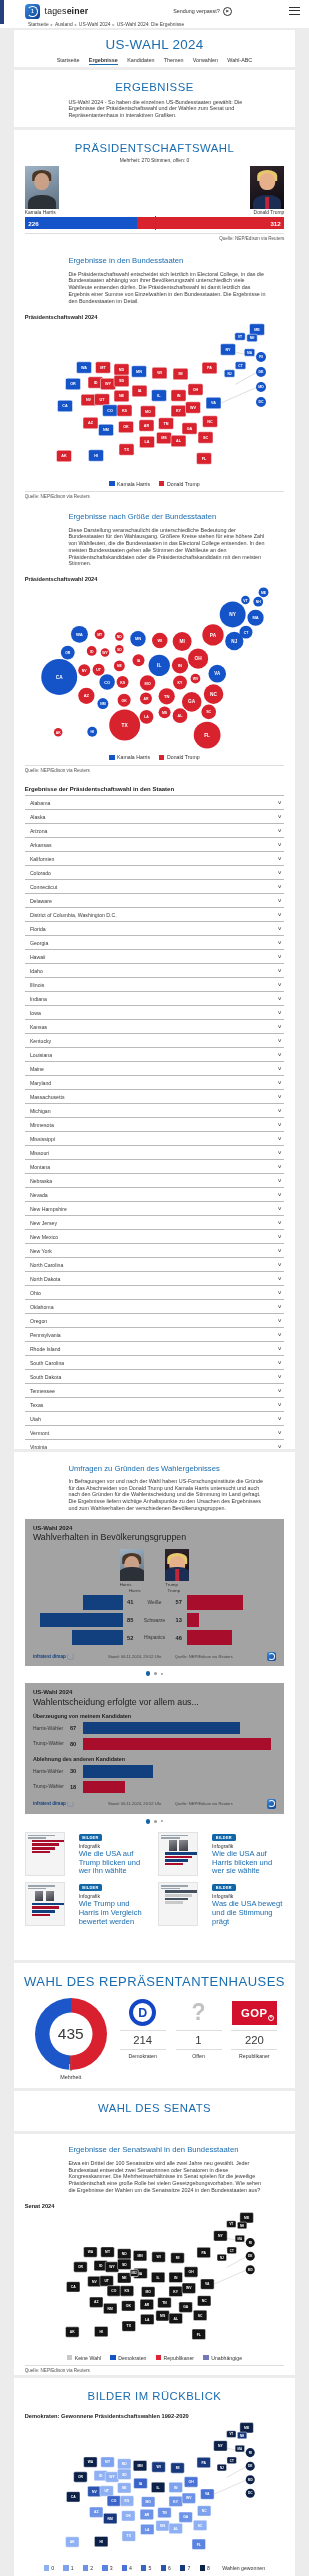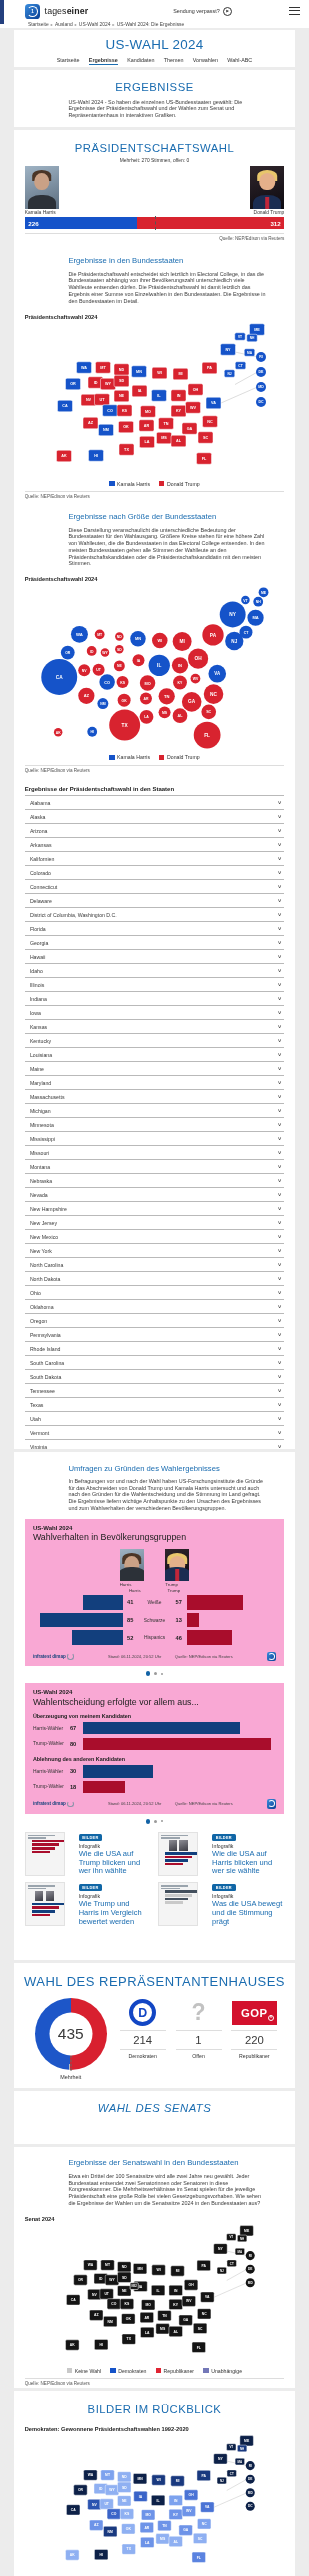--- a/index.html
+++ b/index.html
@@ -58,21 +58,21 @@
   .votebar .h{background:#1553c9;color:#fff;font-size:6.2px;font-weight:bold;display:flex;align-items:center;padding-left:3.6px;}
   .votebar .t{background:#d8232f;color:#fff;font-size:6.2px;font-weight:bold;display:flex;align-items:center;justify-content:flex-end;padding-right:3.6px;flex:1;}
   .votebar .mark{position:absolute;top:-1.5px;bottom:-1.5px;width:0;border-left:1px dashed #555;}
   
   .acc-head{font-size:6px;font-weight:bold;color:#222;margin:13.4px 10.3px 3.1px 10.3px;}
   .acc{margin:0 10.3px;}
   .acc-row{display:flex;align-items:center;justify-content:space-between;height:13px;border-top:0.5px solid #b9b9b9;font-size:5.2px;color:#3a3a3a;padding:0 3.1px 0 5.2px;cursor:pointer;}
   .acc-row:last-child{border-bottom:0.5px solid #b9b9b9;}
   .chev{color:#444;font-size:4.6px;transform:scaleX(1.4);}
   
-  .gcard{background:#f9a8d4;margin:7.2px 10.3px 0 10.3px;padding:6.2px 8.2px 5.2px 8.2px;}
+  .gcard{background:#a3a3a3;margin:7.2px 10.3px 0 10.3px;padding:6.2px 8.2px 5.2px 8.2px;}
   .kicker{font-size:6px;font-weight:bold;color:#222;}
   .gtitle{font-size:8.8px;color:#222;margin-top:1.5px;}
   .mini-photos{display:flex;justify-content:center;gap:21.6px;margin-top:6.2px;}
   .mini-ph .photo{width:24px;height:32px;}
   .mini-ph .lbl{font-size:4.4px;color:#333;margin-top:1px;}
   .col-heads{display:flex;justify-content:center;gap:27px;font-size:4.4px;color:#333;margin-top:1px;}
   .demo-row{display:flex;align-items:center;height:15.5px;margin-top:2.1px;}
   .demo-row .bl{flex:1;display:flex;justify-content:flex-end;}
   .demo-row .br{flex:1;}
   .demo-row .bar{height:14.4px;}
@@ -864,21 +864,21 @@
               <div class="gop">GOP<span class="r">R</span></div>
             </div>
             <div class="pseats">220</div>
             <div class="pname">Republikaner</div>
           </div>
         </div>
     </div>
 
   </div>
 
-  <div class="card" style="height:53px;overflow:hidden;font-style:italic;">
+  <div class="card" style="height:40px;overflow:hidden;">
     <h2 class="sec-head">WAHL DES SENATS</h2>
   </div>
 
   <div class="card" style="height:241px;overflow:hidden;">
     <h3 class="sub-head indent" style="padding-top:11.3px;">Ergebnisse der Senatswahl in den Bundesstaaten</h3>
     <p class="para indent">Etwa ein Drittel der 100 Senatssitze wird alle zwei Jahre neu gewählt. Jeder Bundesstaat entsendet zwei Senatorinnen oder Senatoren in diese Kongresskammer. Die Mehrheitsverhältnisse im Senat spielen für die jeweilige Präsidentschaft eine große Rolle bei vielen Gesetzgebungsvorhaben. Wie sehen die Ergebnisse der Wahlen um die Senatssitze 2024 in den Bundesstaaten aus?</p>
     <div class="map-label">Senat 2024</div>
     <div id="map-senate" style="text-align:center;"><svg width="227" height="140" viewBox="0 0 480 310">
           <line x1="400" y1="60" x2="445" y2="70" stroke="#bbb" stroke-width="1"></line>
           <line x1="400" y1="125" x2="445" y2="100" stroke="#bbb" stroke-width="1"></line>

